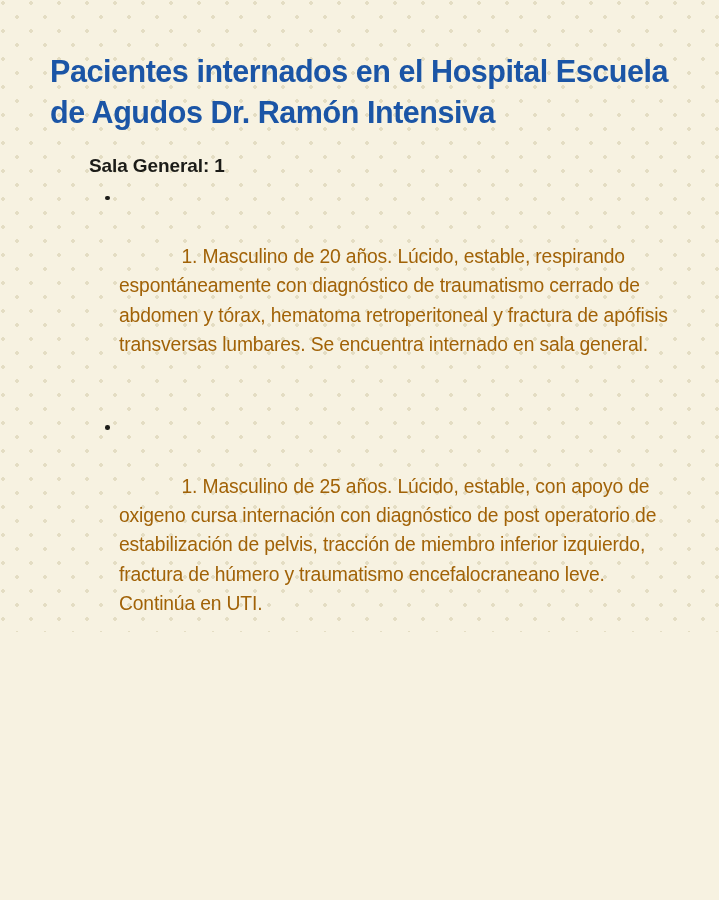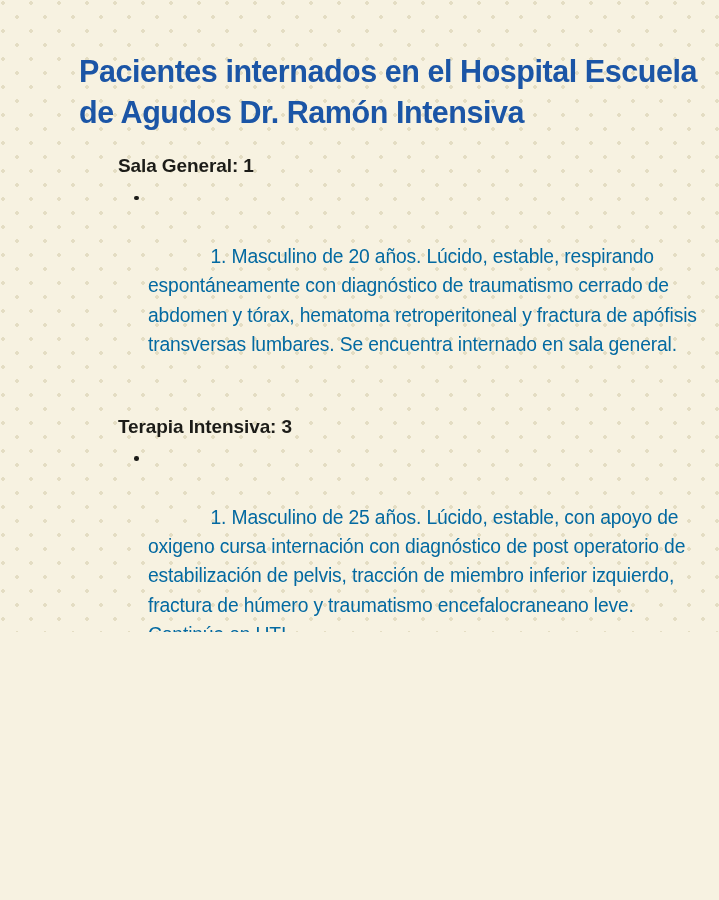--- a/index.html
+++ b/index.html
@@ -16,21 +16,20 @@
   }
 
   
   #poster {
     position: relative;
     width: 719px;
     height: 632px;
     background-color: #f7f2e1;
     box-sizing: border-box;
     overflow: hidden;
-    padding-left: 29px;
   }
   #dot-layer {
     position: absolute;
     inset: 0;
     pointer-events: none;
     background-image:
       radial-gradient(circle at 3px 3px, #e3dcc2 1.6px, rgba(227,220,194,0) 2.1px),
       radial-gradient(circle at 3px 3px, #e3dcc2 1.6px, rgba(227,220,194,0) 2.1px);
     background-size: 28px 28px, 28px 28px;
     background-position: 0 0, 14px 14px;
@@ -79,21 +78,21 @@
   }
 
   .bullets {
     list-style: none;
     margin: 0;
     padding: 0;
   }
   .bullet {
     position: relative;
     padding-left: 30px;
-    color: #0369a1;
+    color: #a16207;
     font-size: 19.3px;
     line-height: 29.4px;
     letter-spacing: -0.15px;
     margin: 0 0 1px 0;
     text-align: left;
     white-space: pre-wrap;
   }
   .bullet .dot {
     position: absolute;
     left: 16px;
@@ -124,21 +123,20 @@
         <div class="section-heading">Sala General: 1</div>
         <ul class="bullets">
           <li class="bullet">
             <span class="dot"></span>
             <span>1. Masculino de 20 años. Lúcido, estable, respirando espontáneamente con diagnóstico de traumatismo cerrado de abdomen y tórax, hematoma retroperitoneal y fractura de apófisis transversas lumbares. Se encuentra internado en sala general.</span>
           </li>
         </ul>
       </div>
 
       <div class="section">
-        <div class="section-heading">Terapia Intensiva: 3</div>
         <ul class="bullets">
           <li class="bullet">
             <span class="dot"></span>
             <span>1. Masculino de 25 años. Lúcido, estable, con apoyo de oxigeno cursa internación con diagnóstico de post operatorio de estabilización de pelvis, tracción de miembro inferior izquierdo, fractura de húmero y traumatismo encefalocraneano leve. Continúa en UTI.</span>
           </li>
           <li class="bullet">
             <span class="dot"></span>
             
           </li>
         </ul>

